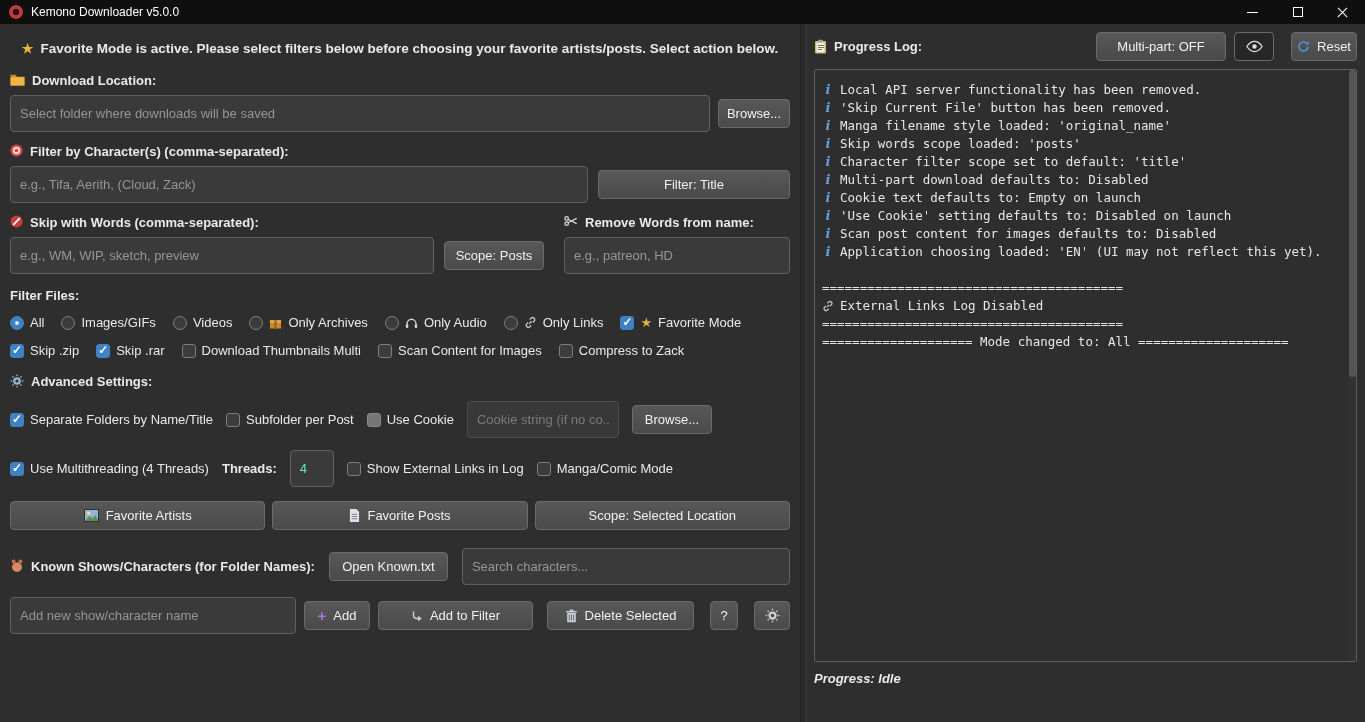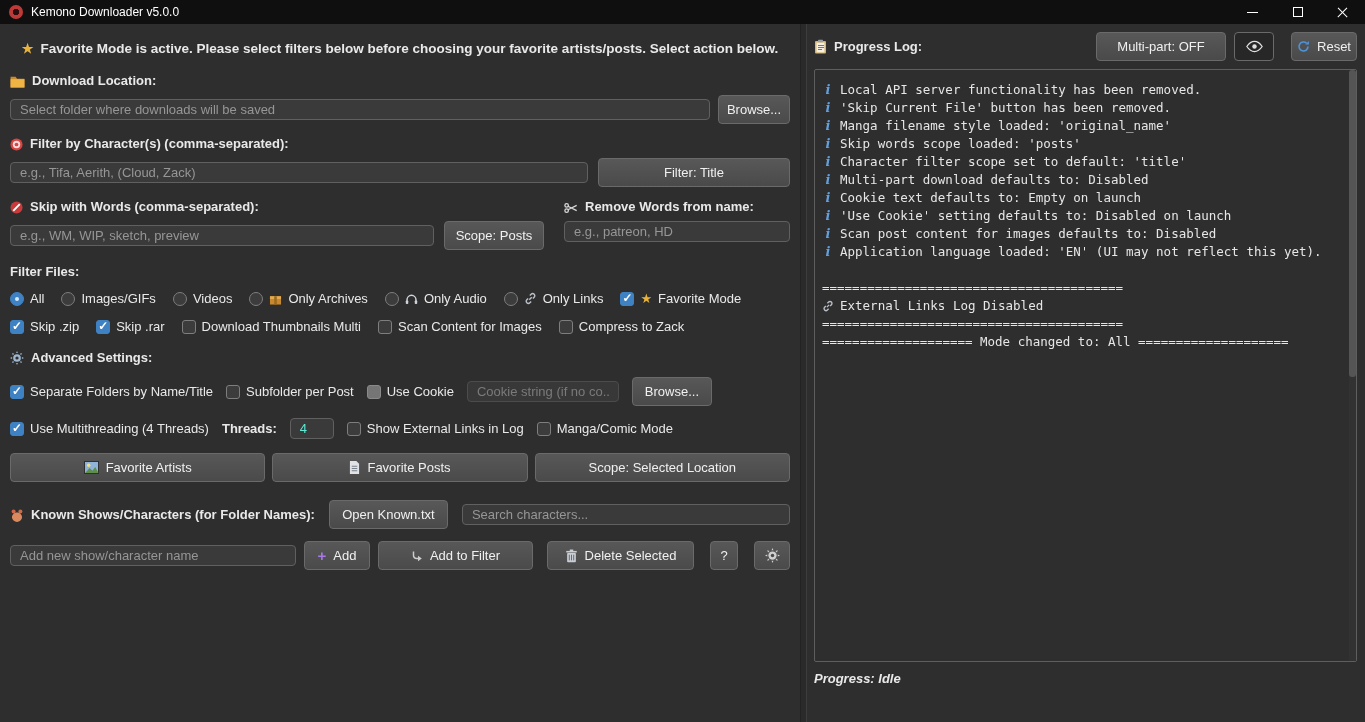--- a/index.html
+++ b/index.html
@@ -28,23 +28,23 @@
   .splitter { width:7px; flex:none; background:#2a2a2a; border-left:1px solid #222; border-right:1px solid #3d3d3d; }
   .right-panel { flex:1; min-width:0; padding:8px 8px 36px 7px; display:flex; flex-direction:column; }
 
   .row { display:flex; align-items:center; }
   .spacer { flex:1; }
   .icon { display:inline-flex; align-items:center; flex:none; }
 
   .banner { display:flex; justify-content:center; align-items:center; gap:7px;
     font-weight:bold; font-size:13.5px; margin:9px 0 17px; }
   .star { color:#e8b33c; font-size:13px; }
-  .section-label { display:flex; align-items:flex-end; gap:7px; font-weight:bold; margin-bottom:7px; }
-
-  .input { height:21px; background:#3a3a3a; border:1px solid #606060; border-radius:4px;
+  .section-label { display:flex; align-items:flex-start; gap:7px; font-weight:bold; margin-bottom:7px; }
+
+  .input { height:37px; background:#3a3a3a; border:1px solid #606060; border-radius:4px;
     color:#5eead4; padding:0 9px; font-family:inherit; font-size:13px; outline:none; min-width:0; }
   .input::placeholder { color:#969696; }
   .input.disabled { background:#383838; border-color:#4c4c4c; }
   .input.disabled::placeholder { color:#7a7a7a; }
 
   .btn { height:29px; background:linear-gradient(#585858,#4a4a4a); border:1px solid #6a6a6a;
     border-radius:4px; color:#f0f0f0; font-family:inherit; font-size:13px;
     display:inline-flex; align-items:center; justify-content:center; gap:7px;
     padding:4px 12px; white-space:nowrap; flex:none; }
   .btn.dark { background:#272727; }
@@ -427,21 +427,21 @@
   <div class="log-box">
     <div class="log-line"><span class="ii">i</span><span>Local API server functionality has been removed.</span></div>
     <div class="log-line"><span class="ii">i</span><span>'Skip Current File' button has been removed.</span></div>
     <div class="log-line"><span class="ii">i</span><span>Manga filename style loaded: 'original_name'</span></div>
     <div class="log-line"><span class="ii">i</span><span>Skip words scope loaded: 'posts'</span></div>
     <div class="log-line"><span class="ii">i</span><span>Character filter scope set to default: 'title'</span></div>
     <div class="log-line"><span class="ii">i</span><span>Multi-part download defaults to: Disabled</span></div>
     <div class="log-line"><span class="ii">i</span><span>Cookie text defaults to: Empty on launch</span></div>
     <div class="log-line"><span class="ii">i</span><span>'Use Cookie' setting defaults to: Disabled on launch</span></div>
     <div class="log-line"><span class="ii">i</span><span>Scan post content for images defaults to: Disabled</span></div>
-    <div class="log-line"><span class="ii">i</span><span>Application language loaded: 'EN' (UI may not reflect this yet).</span></div>
+    <div class="log-line"><span class="ii">i</span><span>Application choosing loaded: 'EN' (UI may not reflect this yet).</span></div>
     <div class="log-line"><span></span></div>
     <div class="log-line"><span>========================================</span></div>
     <div class="log-line">
       <span class="icon">
         <svg width="12" height="12" viewBox="0 0 16 16">
               <g fill="none" stroke="#b9bfc7" stroke-width="1.8">
                 <path d="M6.5 9.5l3-3"></path>
                 <path d="M7.2 4.3l1.6-1.6a2.6 2.6 0 013.7 3.7l-1.6 1.6"></path>
                 <path d="M8.8 11.7l-1.6 1.6a2.6 2.6 0 01-3.7-3.7l1.6-1.6"></path>
               </g>

